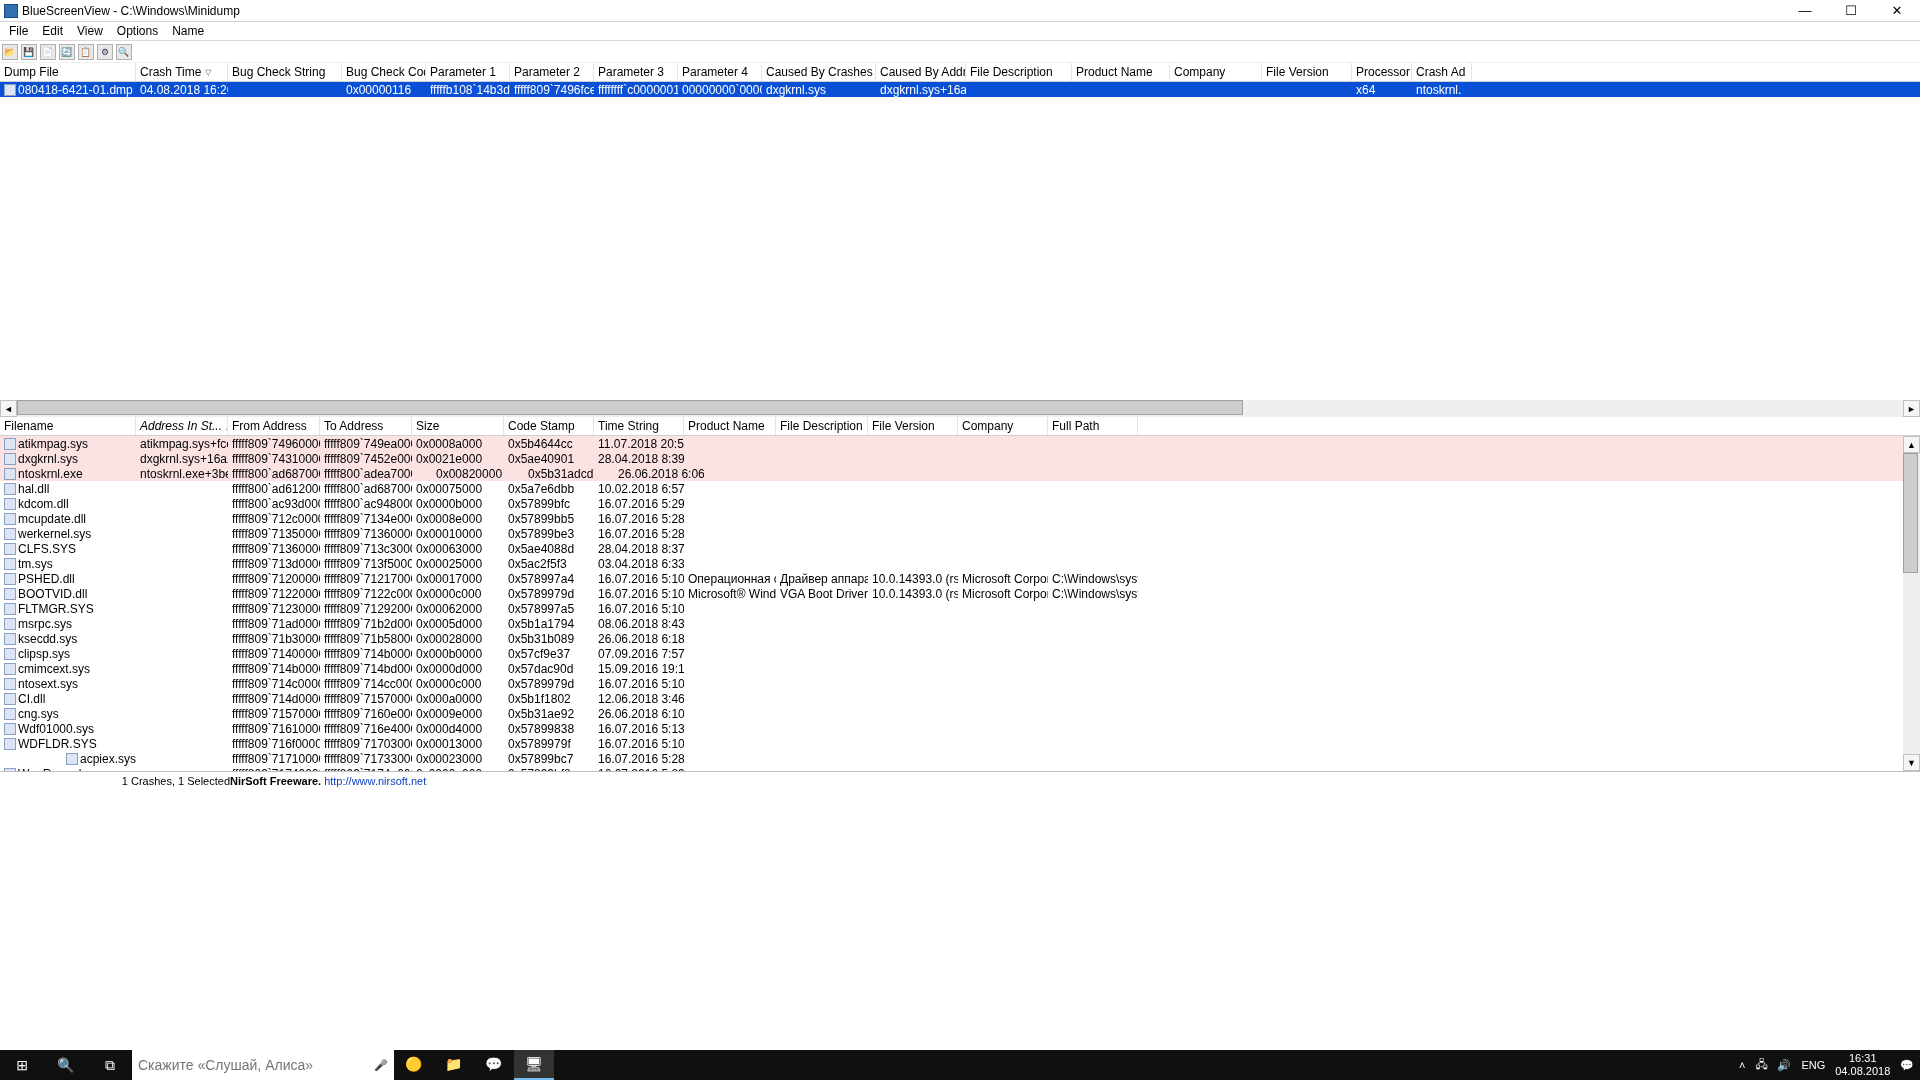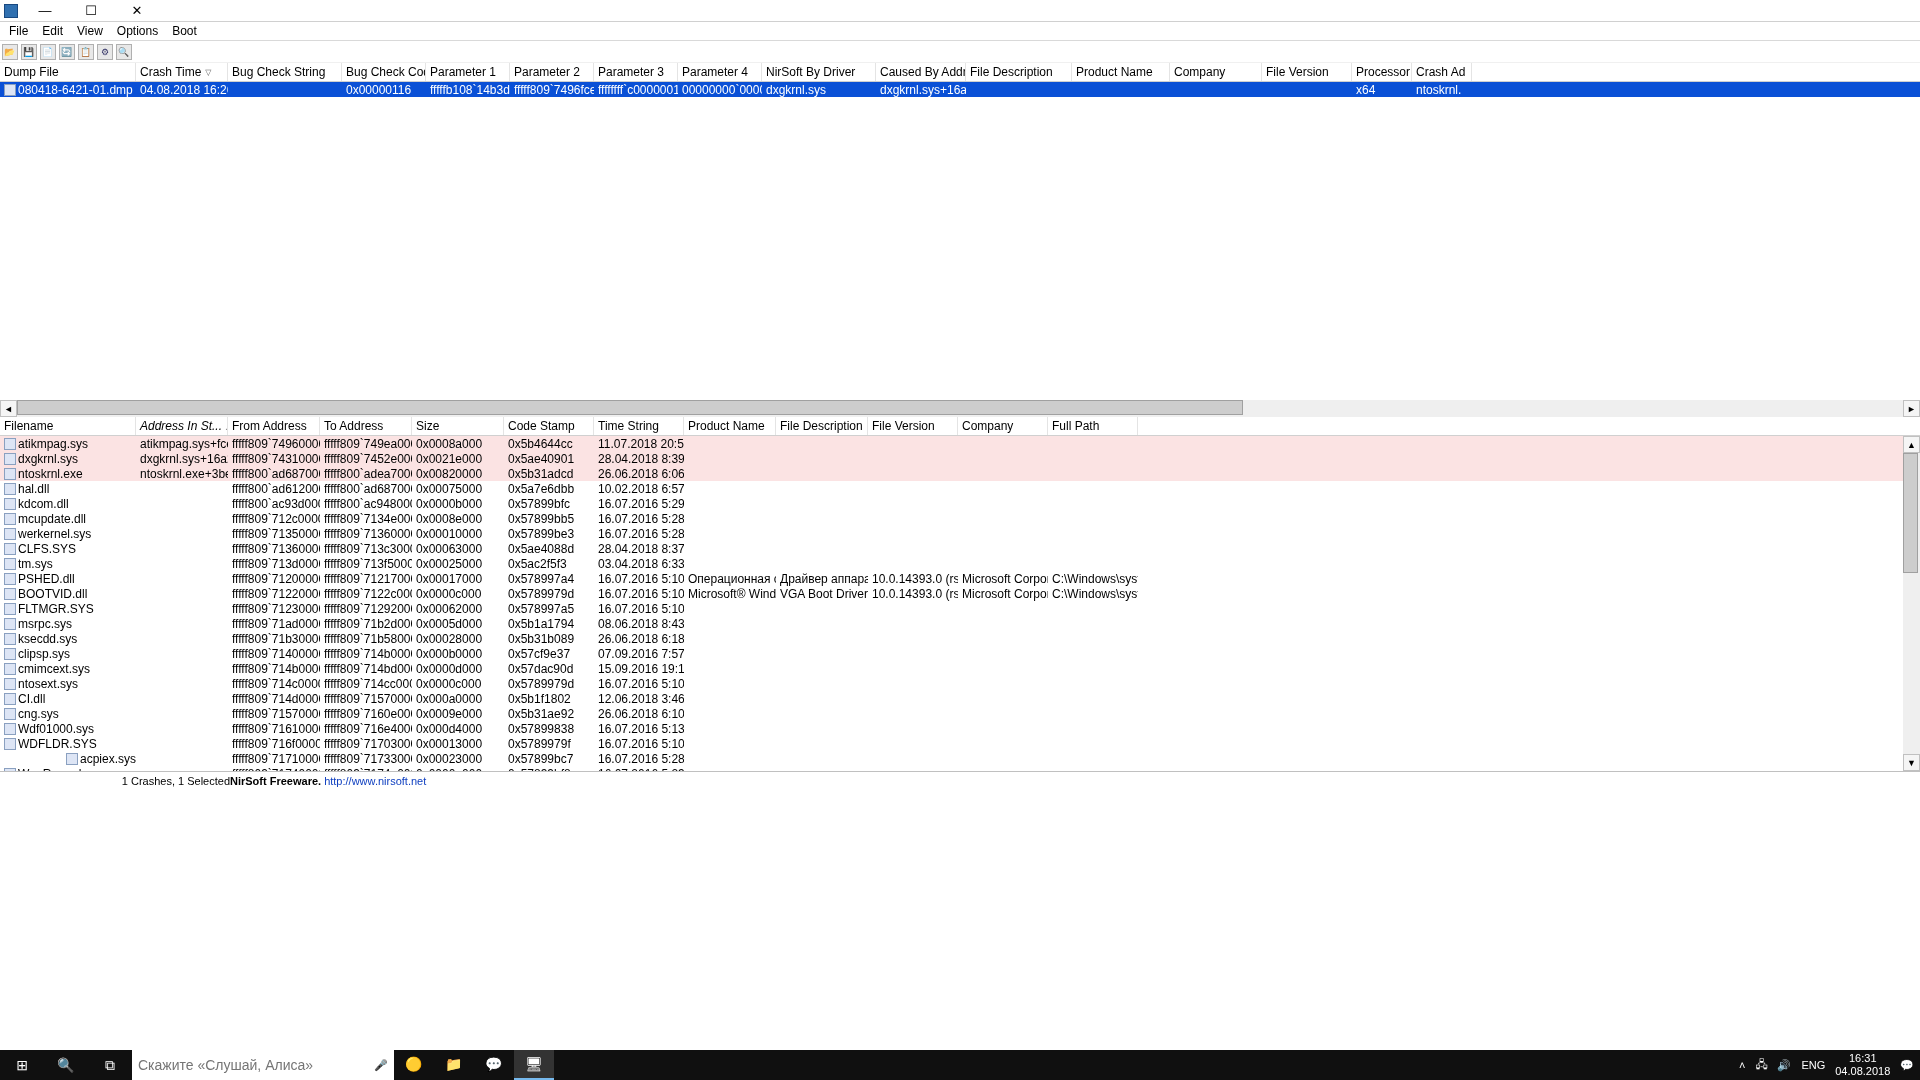--- a/index.html
+++ b/index.html
@@ -45,33 +45,34 @@
   .taskbar .clock { text-align: center; line-height: 13px; font-size: 11px; }
   .sort-ind { font-size: 8px; color: #666; margin-left: 4px;}
   .appicon { width:24px; height:24px; display:flex; align-items:center; justify-content:center; border-bottom:2px solid transparent;}
   .appicon.active { background:#333; border-bottom-color:#76b9ed;}
 </style>
 </head>
 <body>
 
 <div class="titlebar">
   <span class="icon"></span>
+  <span class="txt">BlueScreenView  -  C:\Windows\Minidump</span>
   <div class="winbtns">
     <div class="winbtn">—</div>
     <div class="winbtn">☐</div>
     <div class="winbtn">✕</div>
   </div>
 </div>
 
 <div class="menubar">
   <span>File</span>
   <span>Edit</span>
   <span>View</span>
   <span>Options</span>
-  <span>Boot</span>
+  <span>Name</span>
 </div>
 
 <div class="toolbar">
   <div class="tbtn">📂</div>
   <div class="tbtn">💾</div>
   <div class="tbtn">📄</div>
   <div class="tbtn">🔄</div>
   <div class="tbtn">📋</div>
   <div class="tbtn">⚙</div>
   <div class="tbtn">🔍</div>
@@ -80,21 +81,21 @@
 <div class="pane top">
   <div class="grid-head" id="top-head">
       <div class="col" style="width: 136px;">Dump File</div>
       <div class="col" style="width: 92px;">Crash Time<span class="sort-ind">▽</span></div>
       <div class="col" style="width: 114px;">Bug Check String</div>
       <div class="col" style="width: 84px;">Bug Check Code</div>
       <div class="col" style="width: 84px;">Parameter 1</div>
       <div class="col" style="width: 84px;">Parameter 2</div>
       <div class="col" style="width: 84px;">Parameter 3</div>
       <div class="col" style="width: 84px;">Parameter 4</div>
-      <div class="col" style="width: 114px;">NirSoft By Driver</div>
+      <div class="col" style="width: 114px;">Caused By Crashes</div>
       <div class="col" style="width: 90px;">Caused By Address</div>
       <div class="col" style="width: 106px;">File Description</div>
       <div class="col" style="width: 98px;">Product Name</div>
       <div class="col" style="width: 92px;">Company</div>
       <div class="col" style="width: 90px;">File Version</div>
       <div class="col" style="width: 60px;">Processor</div>
       <div class="col" style="width: 60px;">Crash Ad</div>
     </div>
   <div class="grid-body" id="top-body" style="height:318px">
       <div class="row sel">
@@ -167,21 +168,21 @@
         <div class="cell" style="width: 92px;"></div>
         <div class="cell" style="width: 90px;"></div>
         <div class="cell" style="width: 90px;"></div>
         <div class="cell" style="width: 90px;"></div>
       </div>
       <div class="row hl">
         <div class="cell" style="width: 136px;"><span class="icon"></span>ntoskrnl.exe</div>
         <div class="cell" style="width: 92px;">ntoskrnl.exe+3be100</div>
         <div class="cell" style="width: 92px;">fffff800`ad687000</div>
         <div class="cell" style="width: 92px;">fffff800`adea7000</div>
-        <div class="cell" style="width: 92px;">0x00820000</div>
+        <div class="cell" style="width: 92px; margin-left: 20px;">0x00820000</div>
         <div class="cell" style="width: 90px;">0x5b31adcd</div>
         <div class="cell" style="width: 90px;">26.06.2018 6:06:53</div>
         <div class="cell" style="width: 92px;"></div>
         <div class="cell" style="width: 92px;"></div>
         <div class="cell" style="width: 90px;"></div>
         <div class="cell" style="width: 90px;"></div>
         <div class="cell" style="width: 90px;"></div>
       </div>
       <div class="row">
         <div class="cell" style="width: 136px;"><span class="icon"></span>hal.dll</div>

